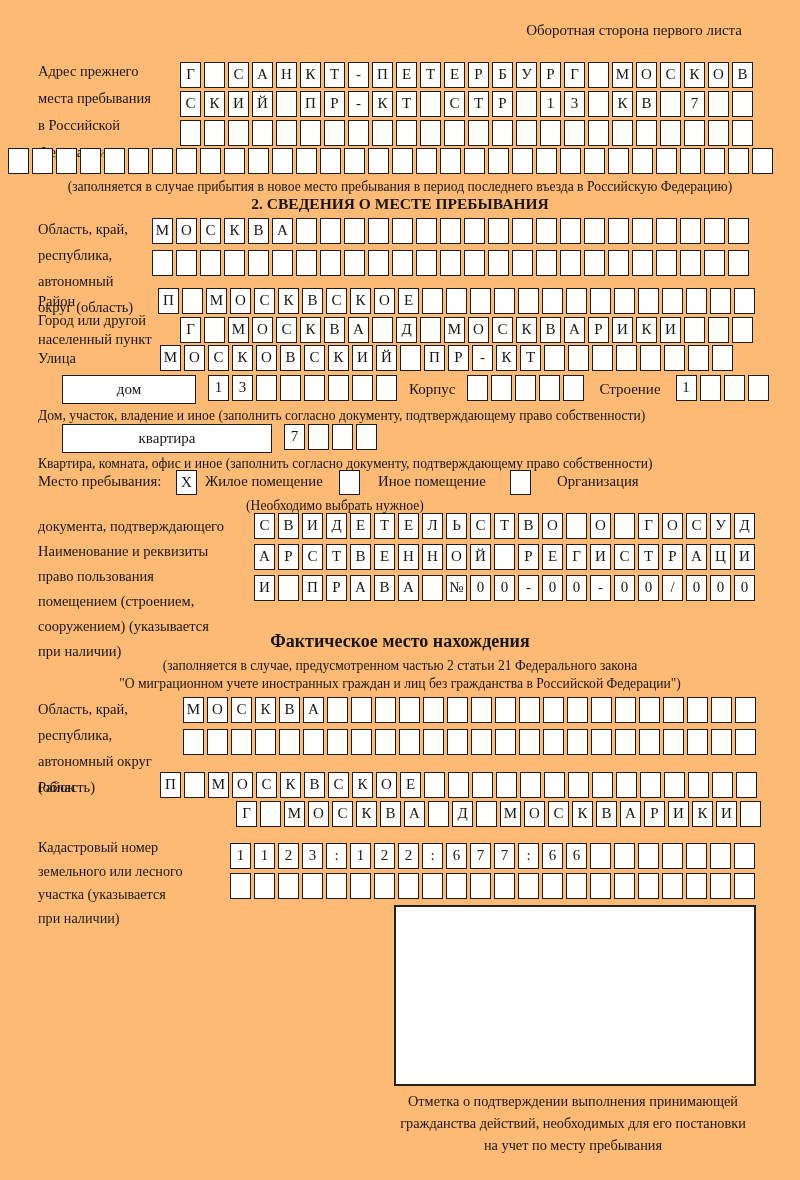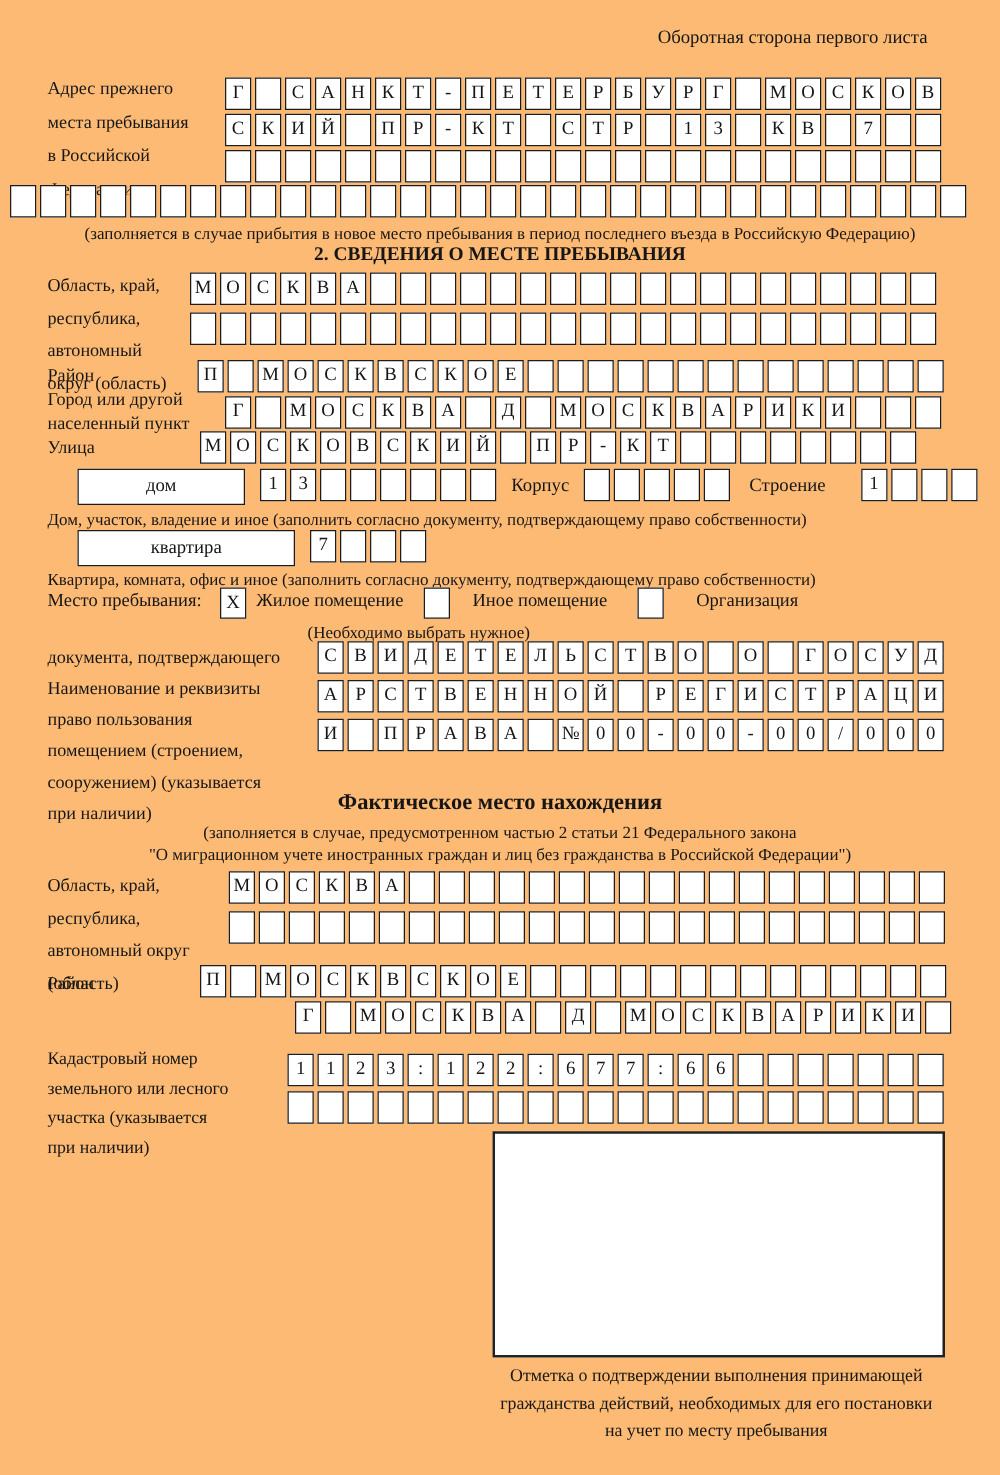--- a/index.html
+++ b/index.html
@@ -78,27 +78,27 @@
   <div class="abs cellrow" style="left:180px;top:317px;"><span class="cell">Г</span><span class="cell"></span><span class="cell">М</span><span class="cell">О</span><span class="cell">С</span><span class="cell">К</span><span class="cell">В</span><span class="cell">А</span><span class="cell"></span><span class="cell">Д</span><span class="cell"></span><span class="cell">М</span><span class="cell">О</span><span class="cell">С</span><span class="cell">К</span><span class="cell">В</span><span class="cell">А</span><span class="cell">Р</span><span class="cell">И</span><span class="cell">К</span><span class="cell">И</span><span class="cell"></span><span class="cell"></span><span class="cell"></span></div>
 
   <div class="abs lbl2" style="left:38px;top:345px;">Улица</div>
   <div class="abs cellrow" style="left:160px;top:345px;"><span class="cell">М</span><span class="cell">О</span><span class="cell">С</span><span class="cell">К</span><span class="cell">О</span><span class="cell">В</span><span class="cell">С</span><span class="cell">К</span><span class="cell">И</span><span class="cell">Й</span><span class="cell"></span><span class="cell">П</span><span class="cell">Р</span><span class="cell">-</span><span class="cell">К</span><span class="cell">Т</span><span class="cell"></span><span class="cell"></span><span class="cell"></span><span class="cell"></span><span class="cell"></span><span class="cell"></span><span class="cell"></span><span class="cell"></span></div>
 
   <div class="abs" style="left:62px;top:375px;white-space:nowrap;">
     <span class="wbox" style="width:134px;margin-right:8px;">дом</span>
     <span class="cells-inline"><span class="cell">1</span><span class="cell">3</span><span class="cell"></span><span class="cell"></span><span class="cell"></span><span class="cell"></span><span class="cell"></span><span class="cell"></span></span>
     <span class="inl-lbl" style="margin-left:5px;margin-right:8px;">Корпус</span>
     <span class="cells-inline"><span class="cell"></span><span class="cell"></span><span class="cell"></span><span class="cell"></span><span class="cell"></span></span>
-    <span class="inl-lbl" style="margin-left:8px;margin-right:24px;">Строение</span>
+    <span class="inl-lbl" style="margin-left:8px;margin-right:11px;">Строение</span>
     <span class="cells-inline"><span class="cell">1</span><span class="cell"></span><span class="cell"></span><span class="cell"></span></span>
   </div>
   <div class="abs note" style="left:38px;top:408px;">Дом, участок, владение и иное (заполнить согласно документу, подтверждающему право собственности)</div>
 
   <div class="abs" style="left:62px;top:424px;white-space:nowrap;">
-    <span class="wbox" style="width:174px;margin-right:8px;">квартира</span>
+    <span class="wbox" style="width:210px;margin-right:8px;">квартира</span>
     <span class="cells-inline"><span class="cell">7</span><span class="cell"></span><span class="cell"></span><span class="cell"></span></span>
   </div>
   <div class="abs note" style="left:38px;top:456px;">Квартира, комната, офис и иное (заполнить согласно документу, подтверждающему право собственности)</div>
 
   <div class="abs opt-lbl" style="left:38px;top:473px;">Место пребывания:</div>
   <span class="abs cbox" style="left:176px;top:470px;">X</span>
   <div class="abs opt-lbl" style="left:205px;top:473px;">Жилое помещение</div>
   <span class="abs cbox" style="left:339px;top:470px;"></span>
   <div class="abs opt-lbl" style="left:378px;top:473px;">Иное помещение</div>
   <span class="abs cbox" style="left:510px;top:470px;"></span>

